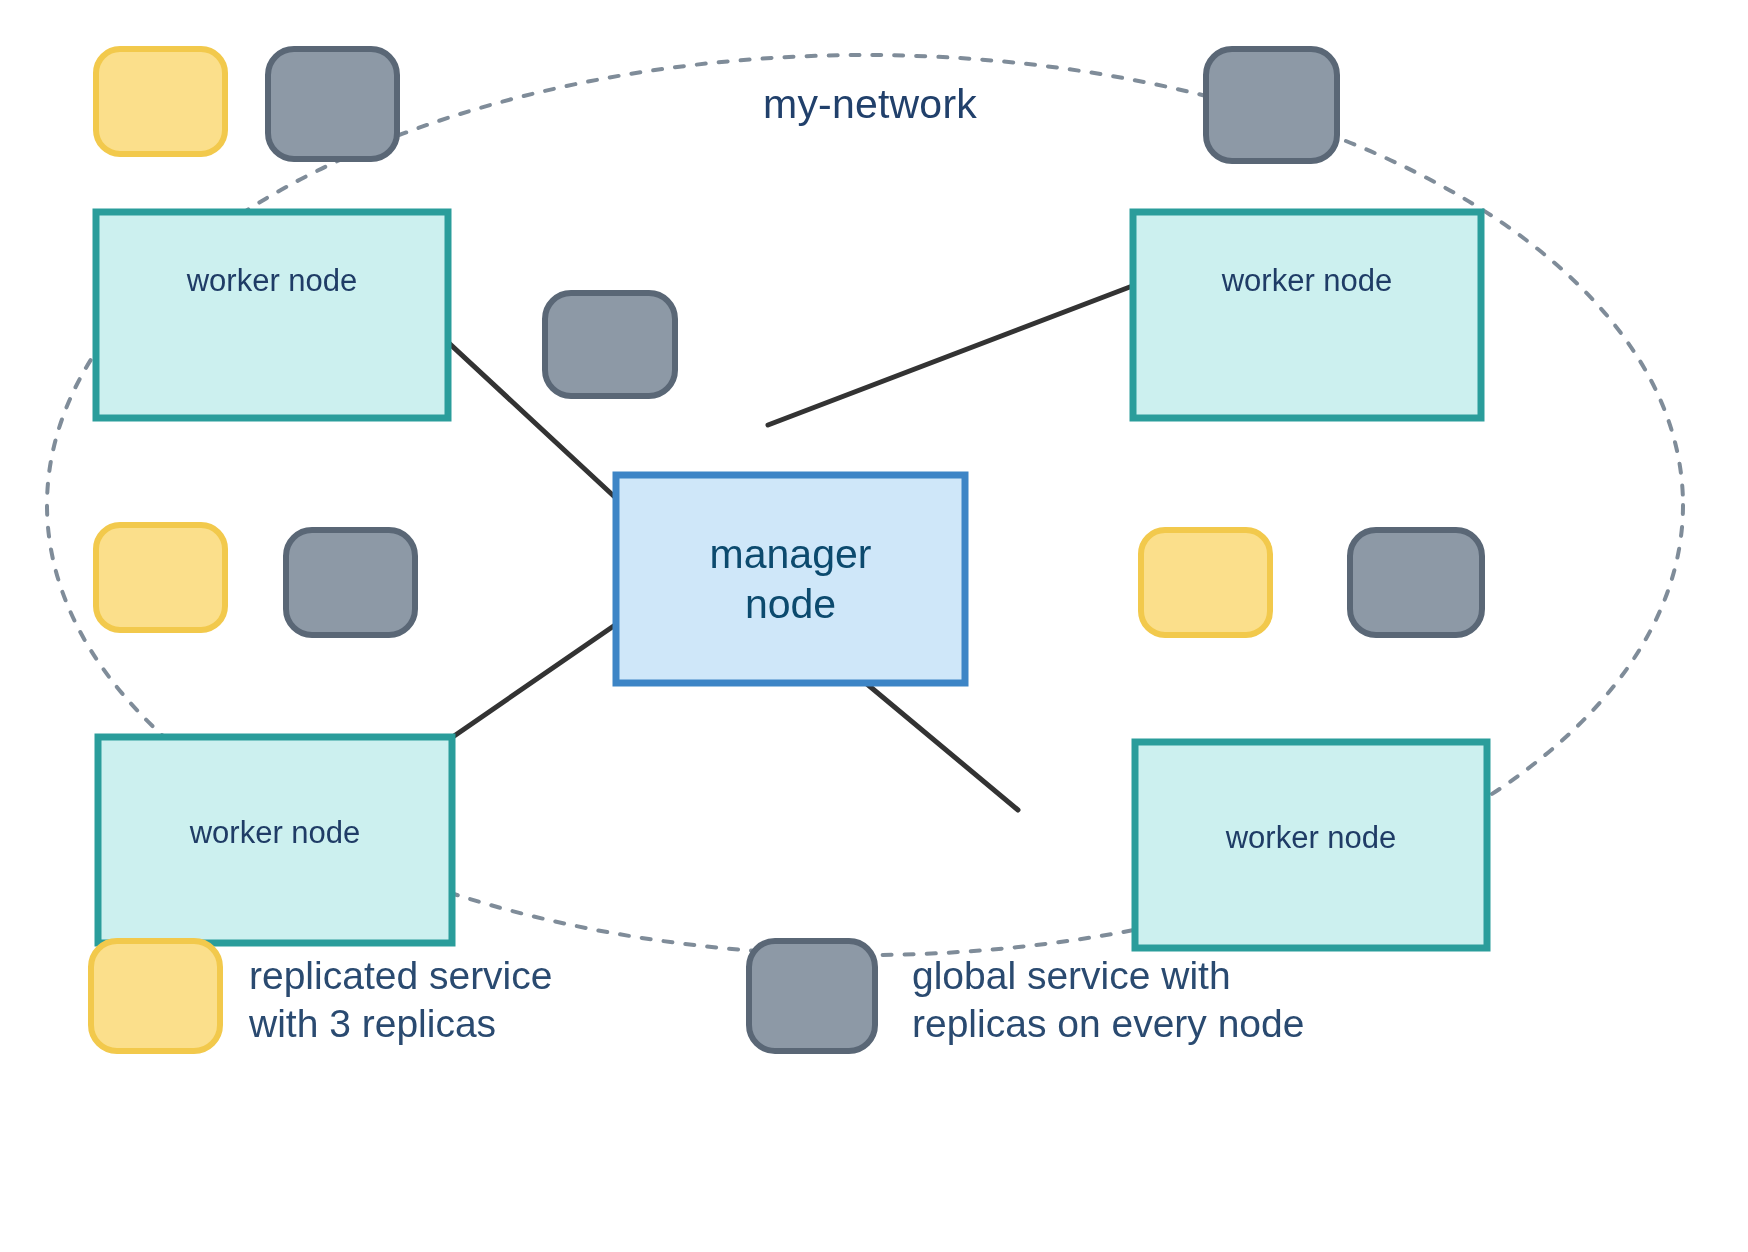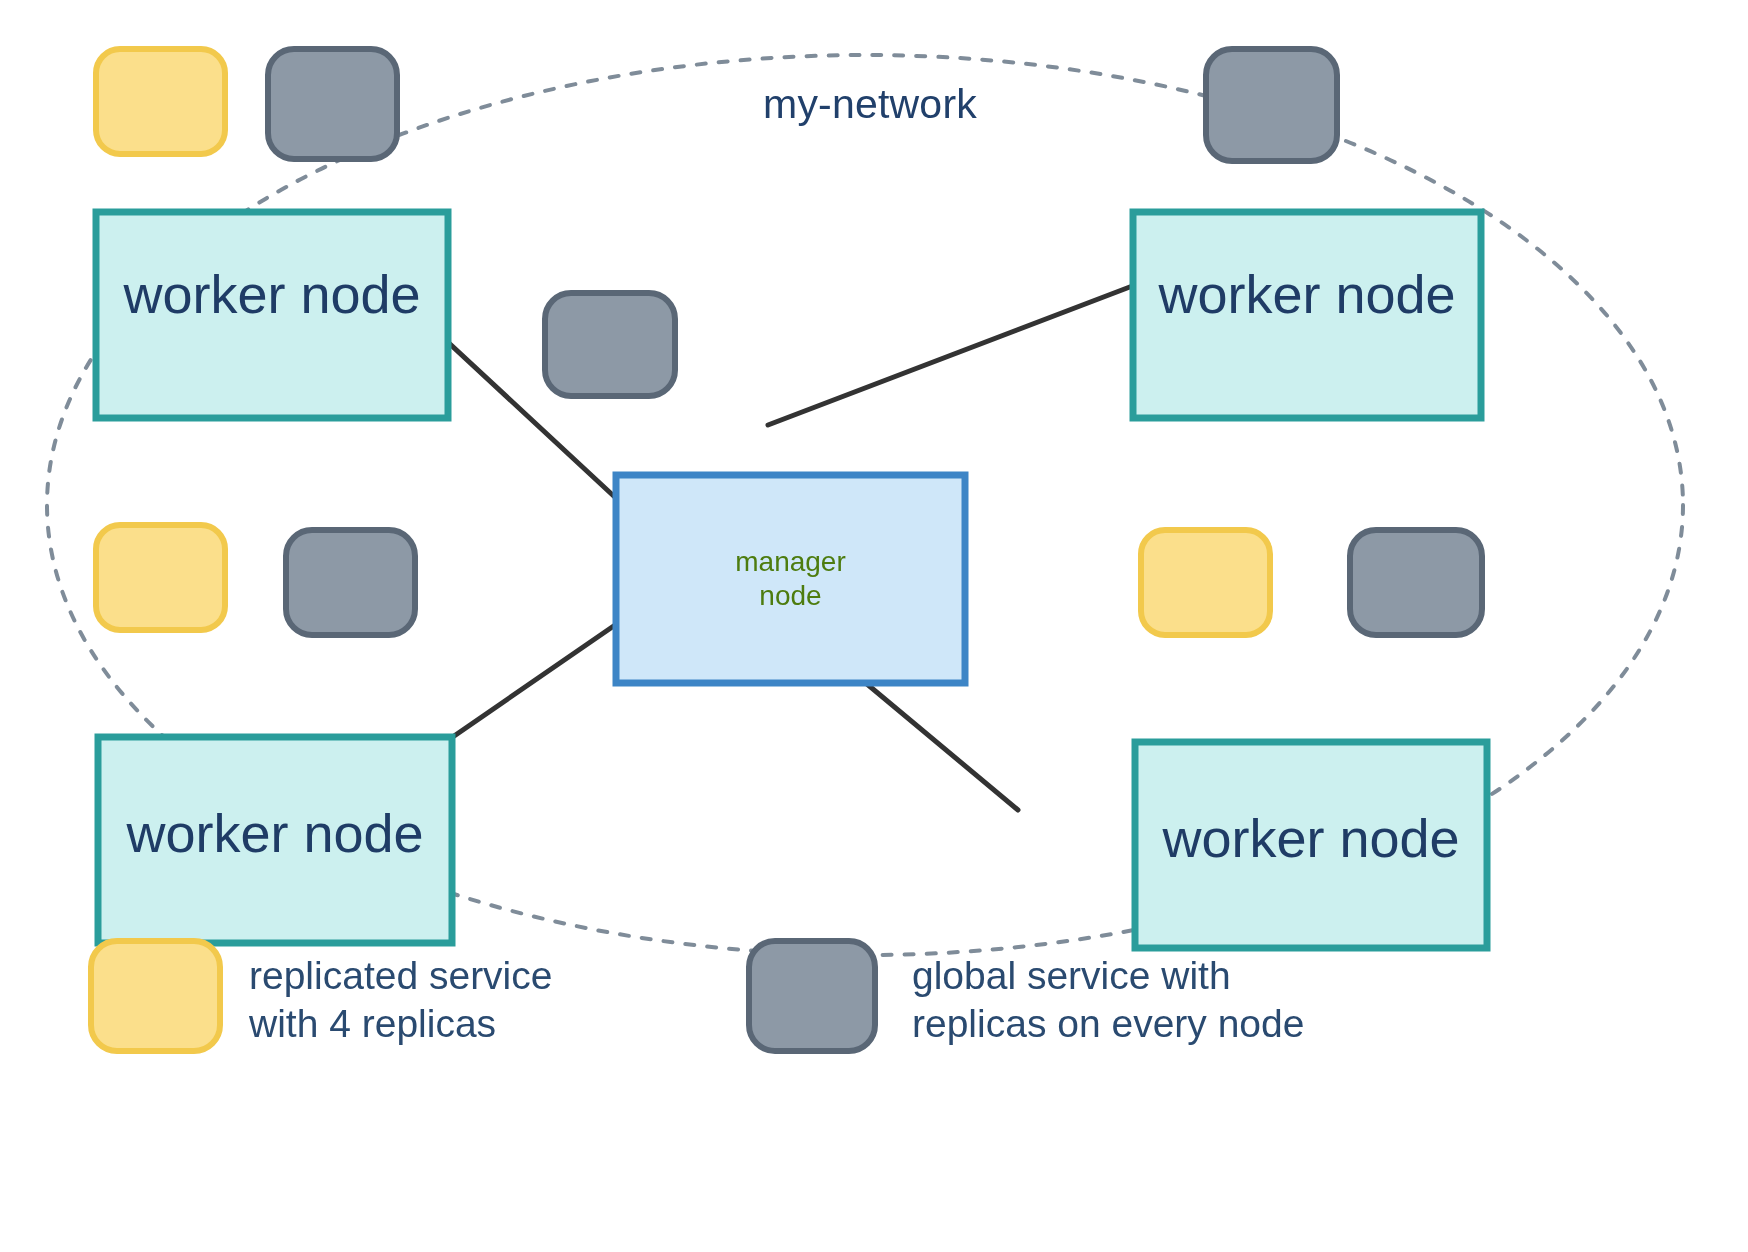--- a/index.html
+++ b/index.html
@@ -20,24 +20,24 @@
     text-align:center;
     line-height:1.12;
     white-space:pre-line;
     pointer-events:none;
   }
   .network-title{
     left:560px; top:82px; width:620px;
     font-size:41px; color:#21406b; letter-spacing:0.2px;
   }
   .node-label{
-    font-size:54px; color:#1f3c66;
+    font-size:31px; color:#1f3c66;
   }
   .manager-label{
-    font-size:28px; color:#4d7c0f; line-height:1.22;
+    font-size:41px; color:#0c4a6e; line-height:1.22;
   }
   .legend-text{
     position:absolute;
     font-size:39px;
     color:#2a4a70;
     line-height:1.22;
     text-align:left;
     white-space:pre-line;
   }
 </style>
@@ -101,18 +101,18 @@
   <div class="lbl node-label" style="left:1133px;top:264px;width:348px;">worker node</div>
 
   <div class="lbl node-label" style="left:98px;top:730px;width:354px;height:206px;display:flex;align-items:center;justify-content:center;">worker node</div>
 
   <div class="lbl node-label" style="left:1135px;top:735px;width:352px;height:206px;display:flex;align-items:center;justify-content:center;">worker node</div>
 
   <div class="lbl manager-label" style="left:616px;top:475px;width:349px;height:208px;display:flex;align-items:center;justify-content:center;">manager
 node</div>
 
   <div class="legend-text" style="left:249px;top:952px;width:430px;">replicated service
-with 4 replicas</div>
+with 3 replicas</div>
 
   <div class="legend-text" style="left:912px;top:952px;width:560px;">global service with
 replicas on every node</div>
 
 </div>
 
 </body></html>

